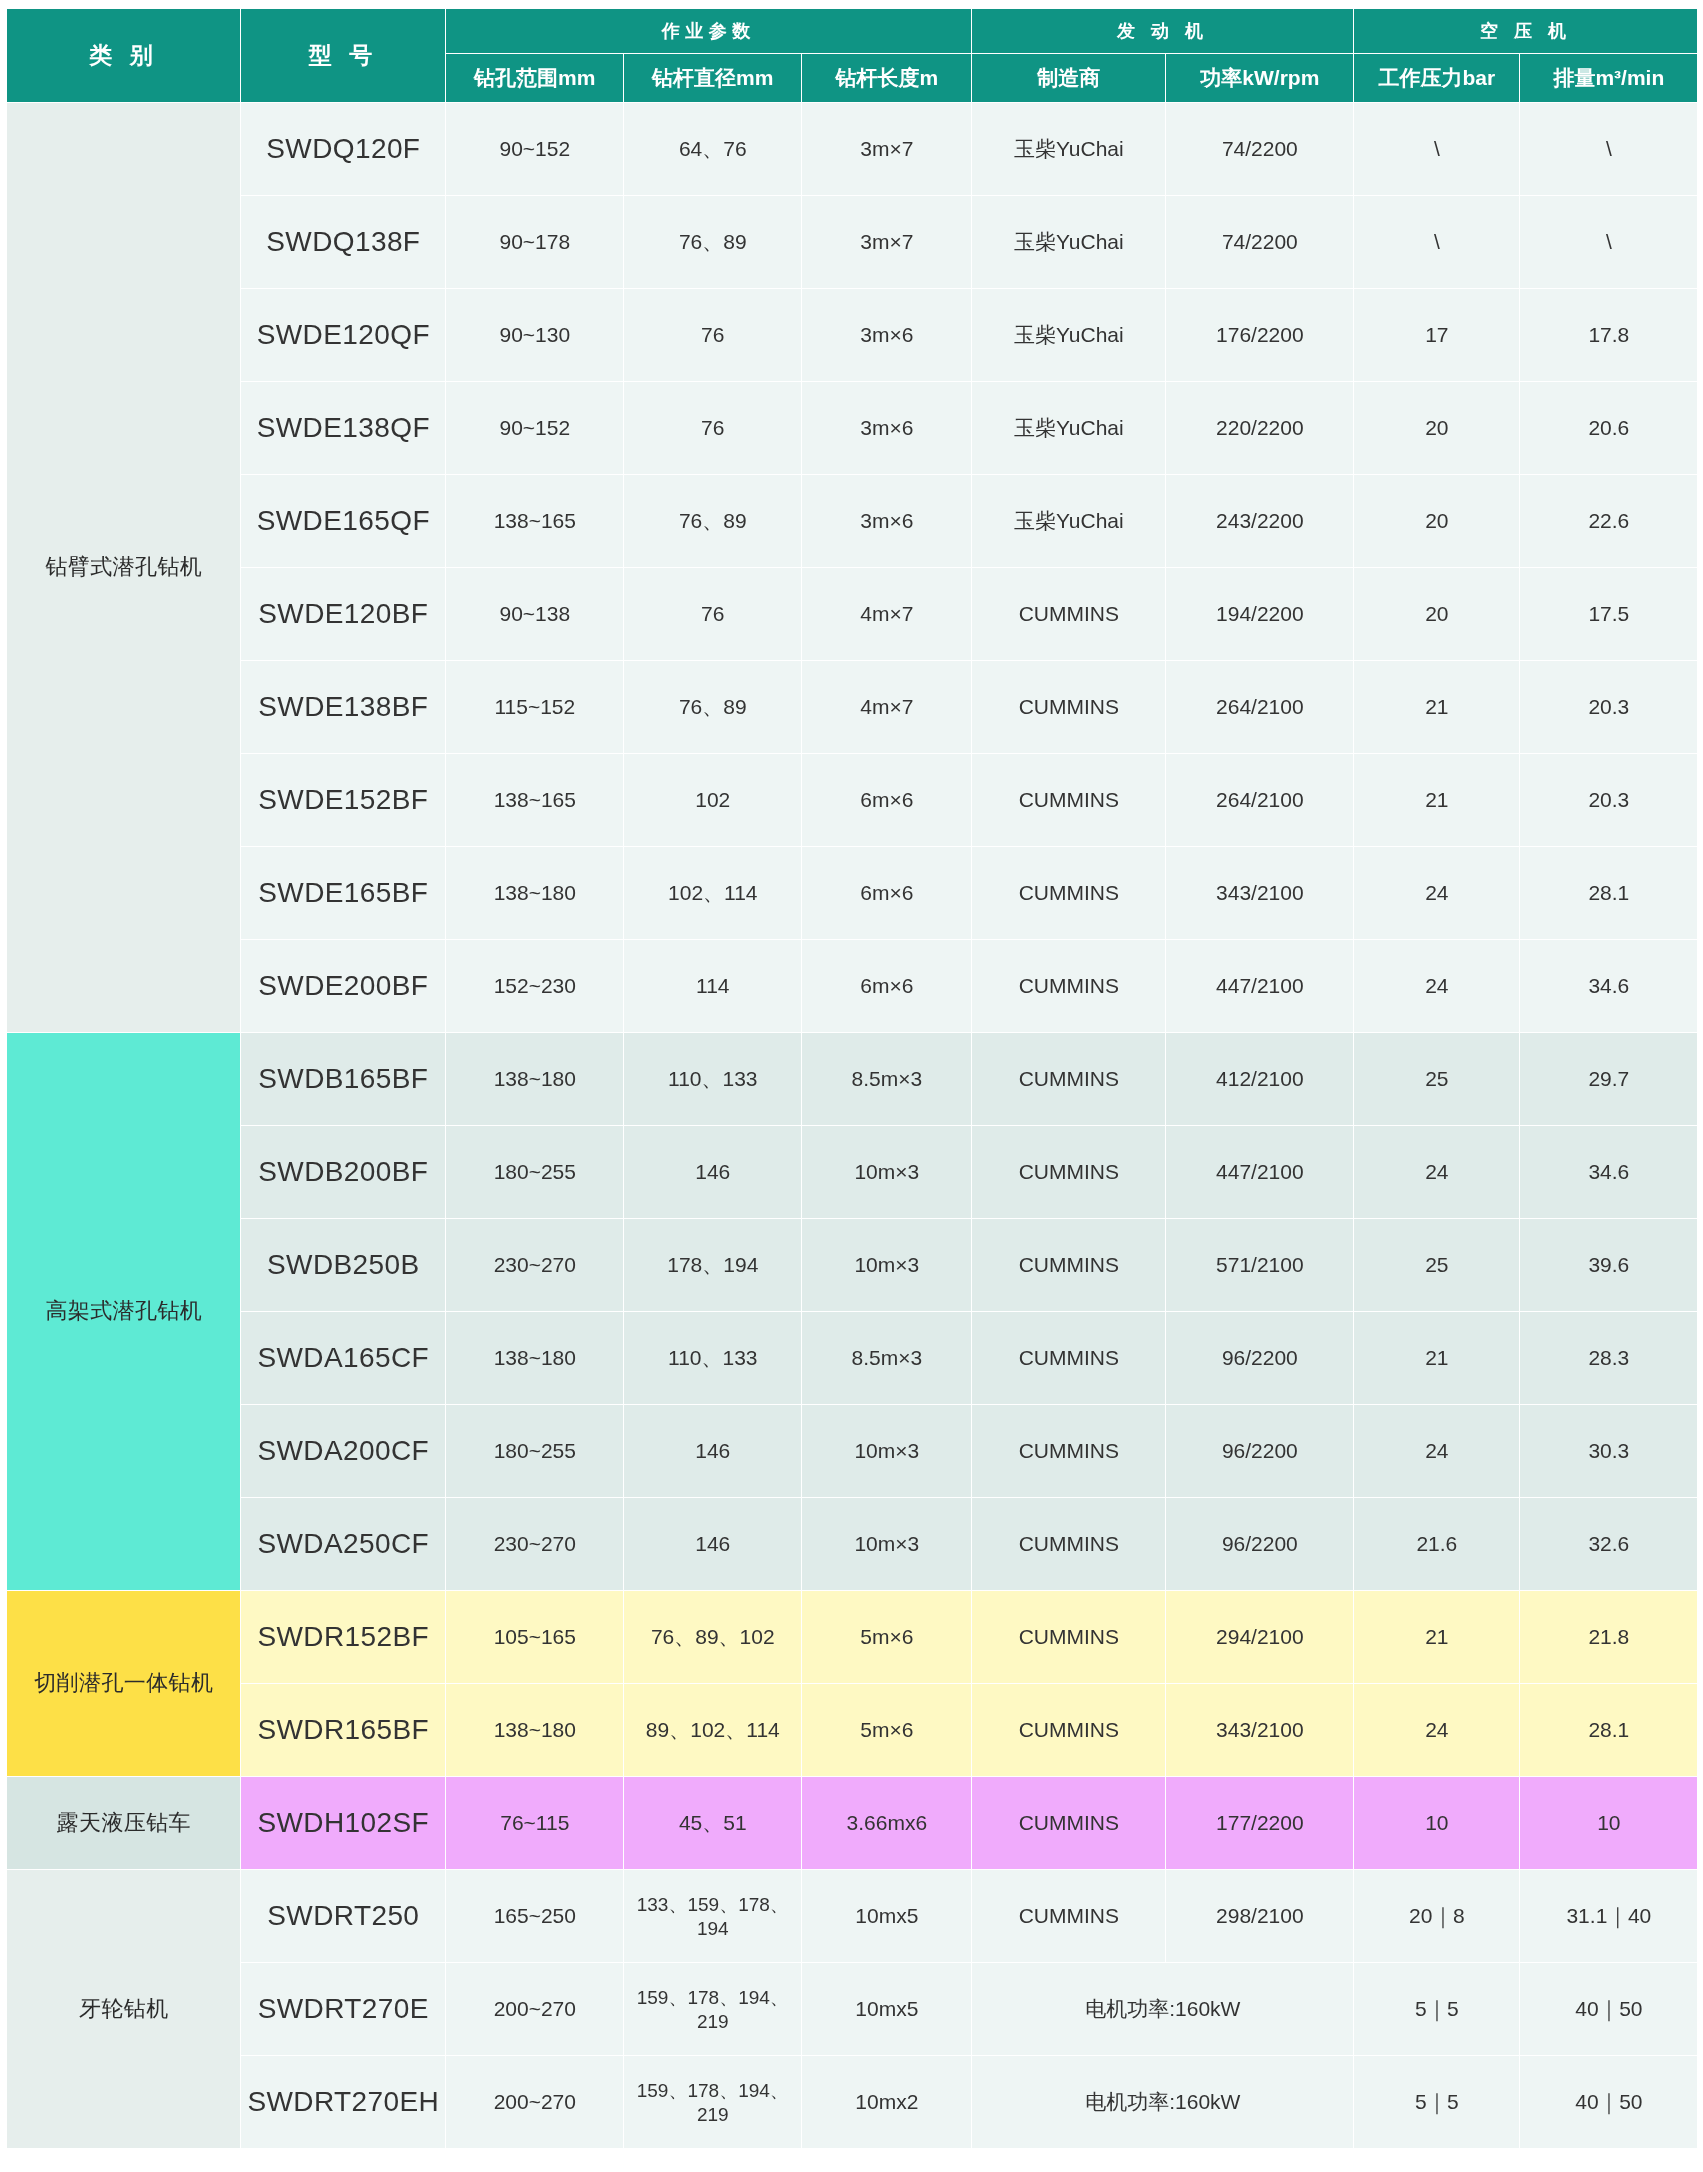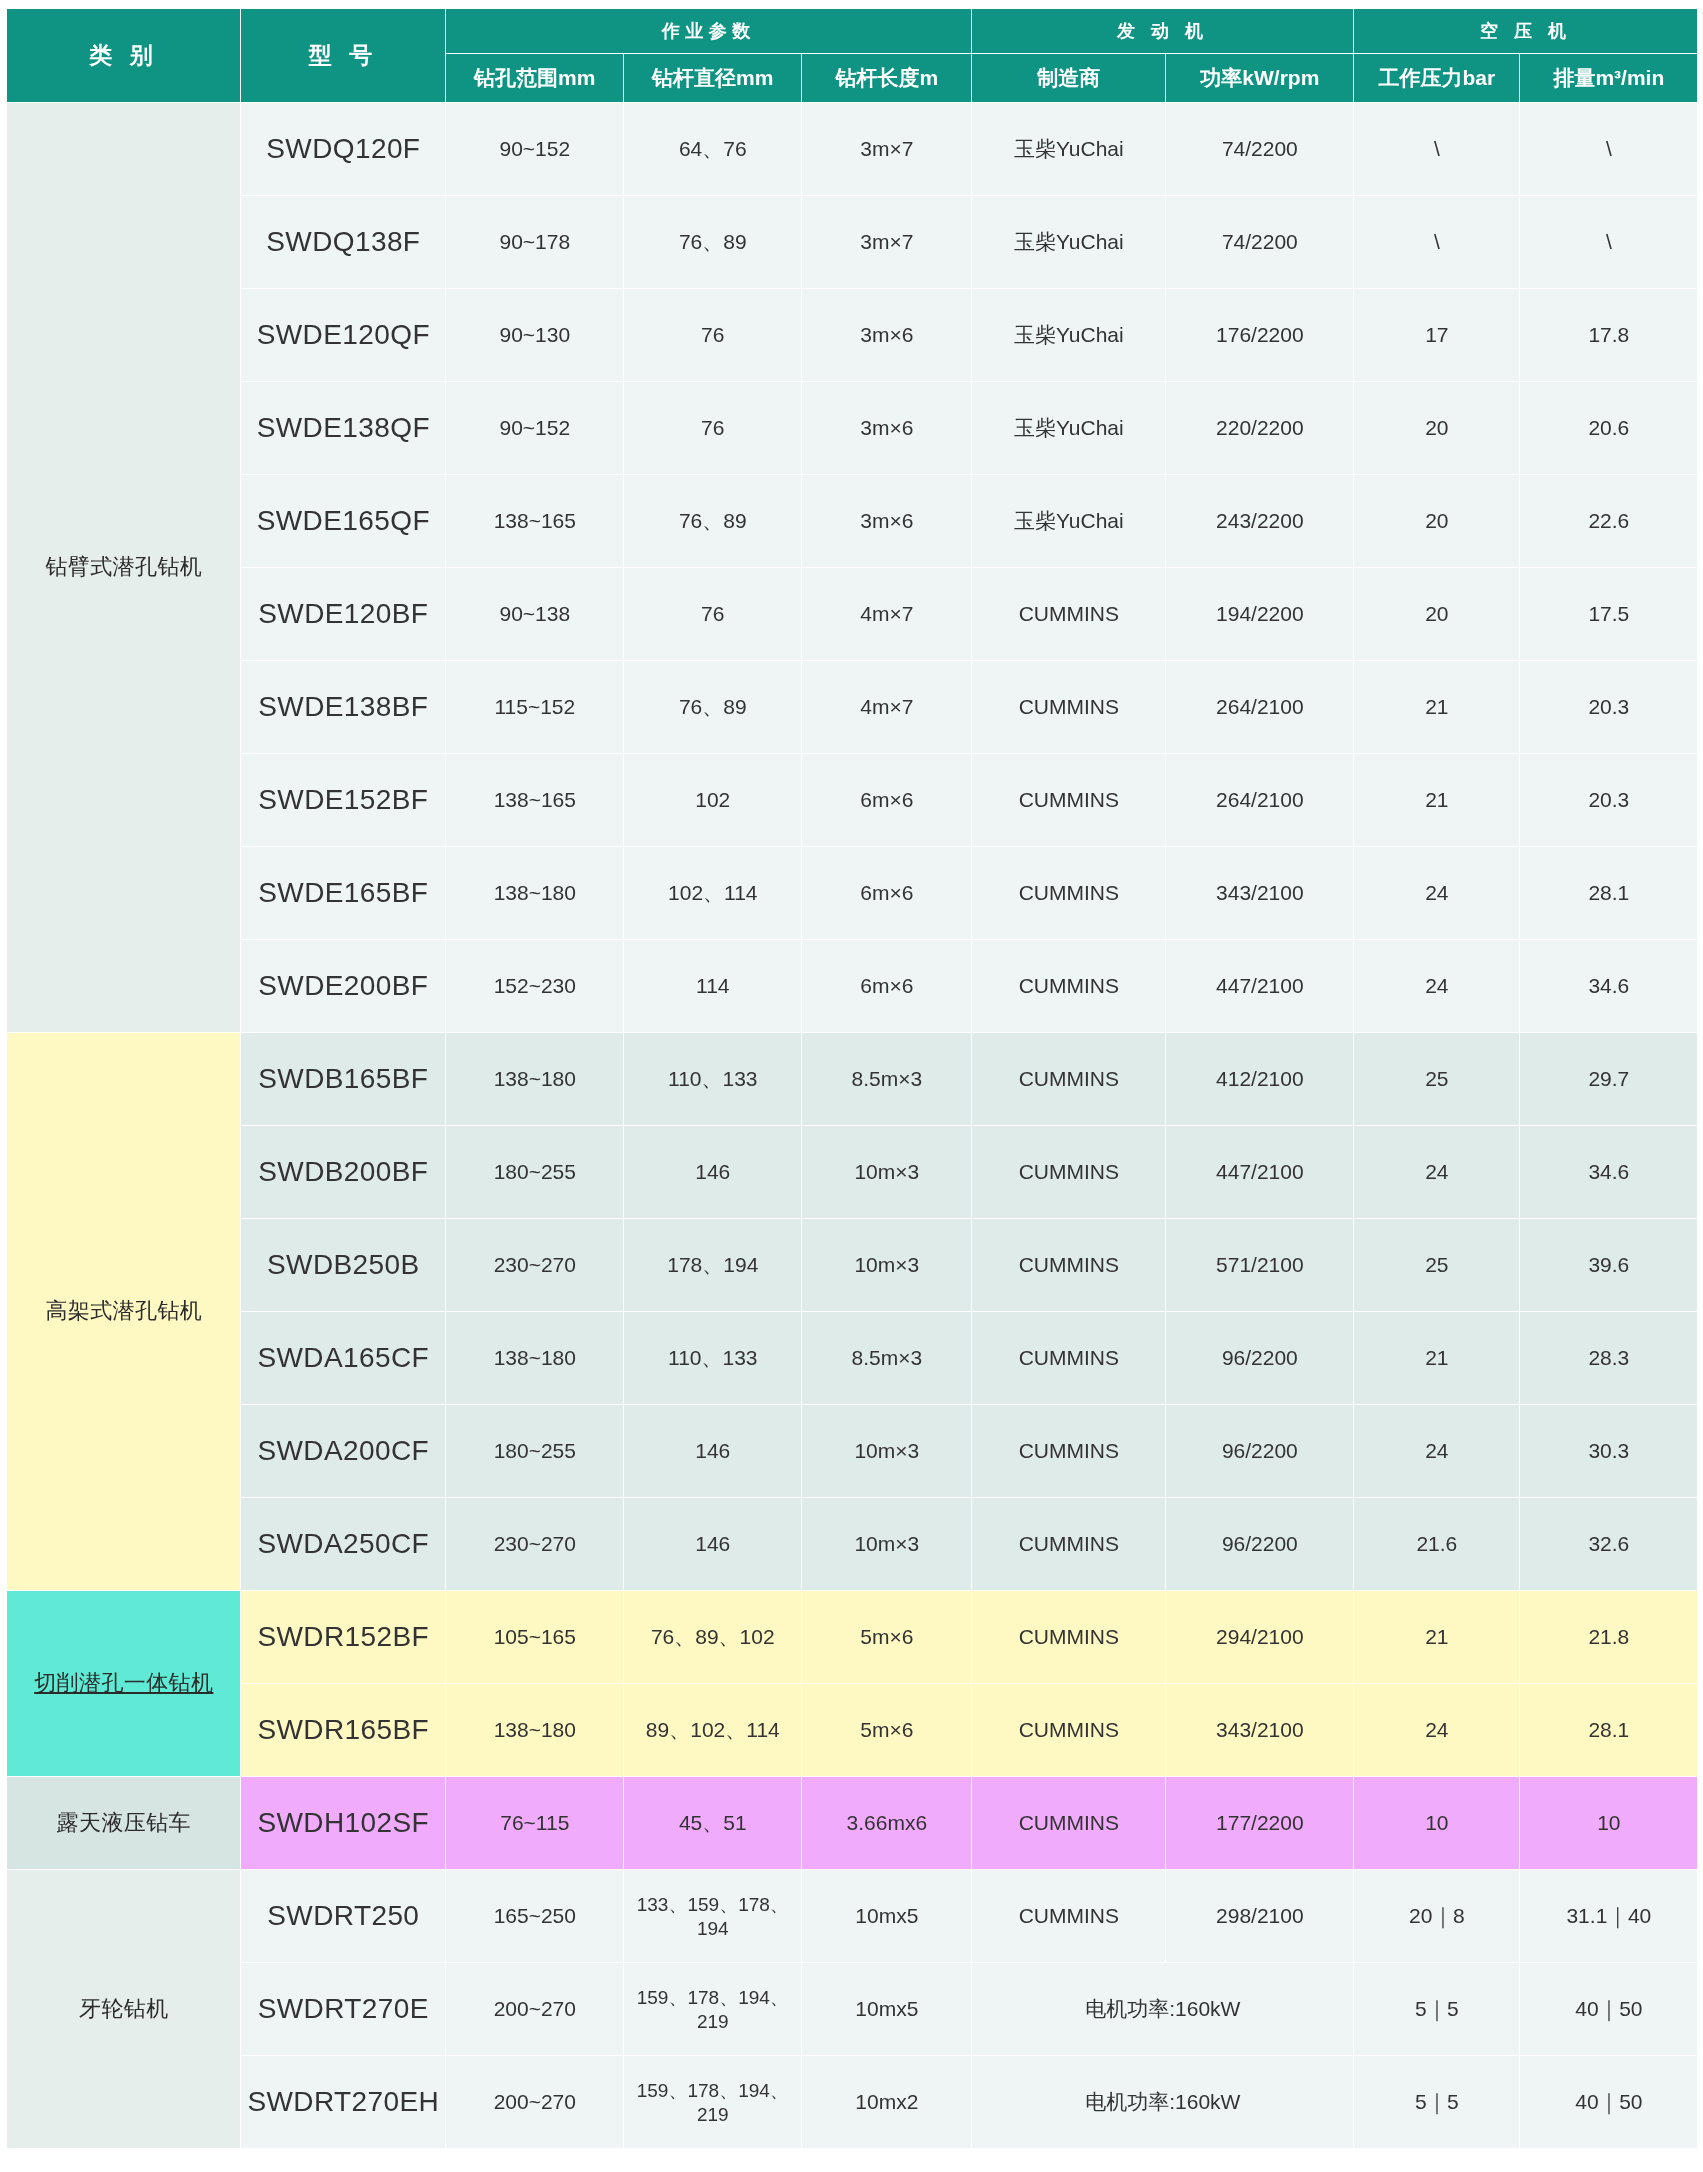--- a/index.html
+++ b/index.html
@@ -74,22 +74,22 @@
     letter-spacing: 0px;
   }
   
   .bgA { background: #eef5f4; }
   .bgB { background: #dfebe9; }
   .bgC { background: #fef9c3; text-align: center; }
   .bgD { background: #f0abfc; }
   .bgE { background: #eef5f4; }
 
   .catA { background: #e6eeec; }
-  .catB { background: #fef9c3; }
-  .catC { background: #5eead4; text-decoration: underline; }
+  .catB { background: #5eead4; }
+  .catC { background: #fde047; }
   .catD { background: #d6e5e2; margin-left: 12px; }
   .catE { background: #e6eeec; }
 </style>
 </head>
 <body>
 
 <div class="sheet">
   <table class="spec">
     <colgroup>
       <col class="c-cat">

